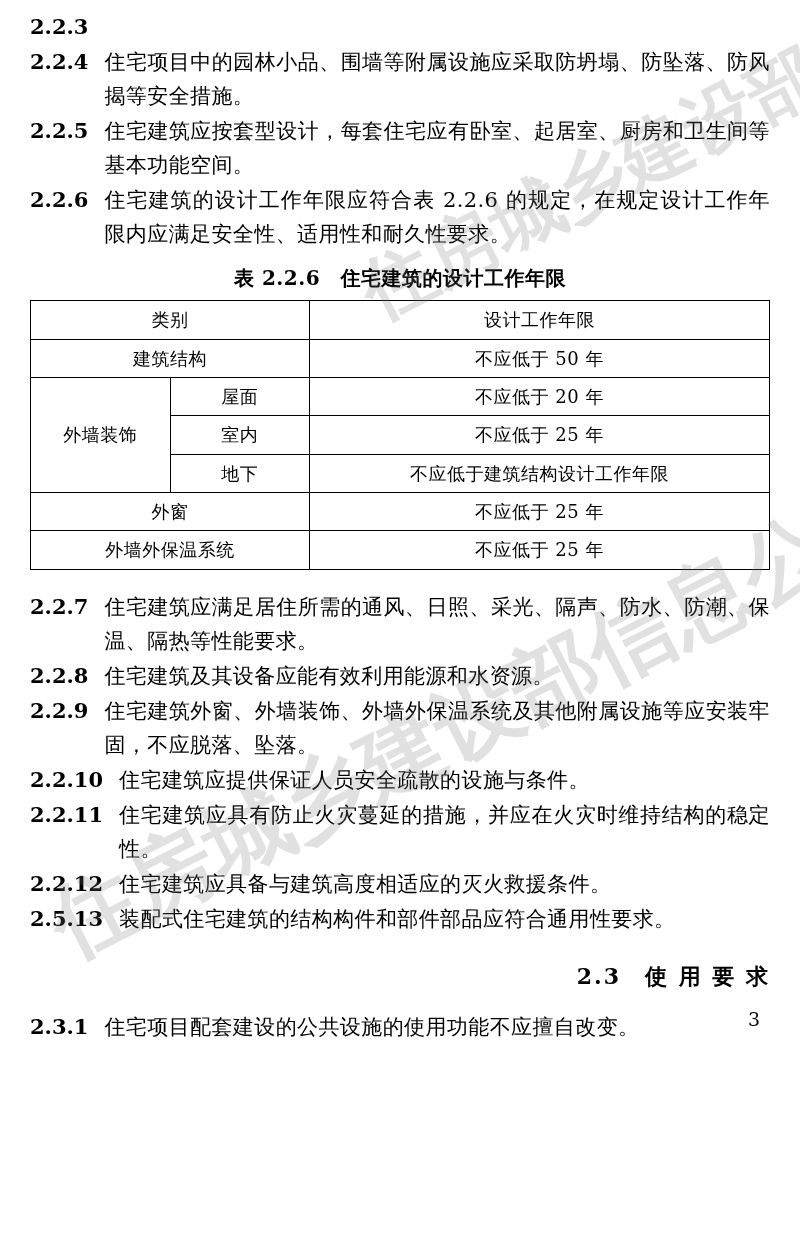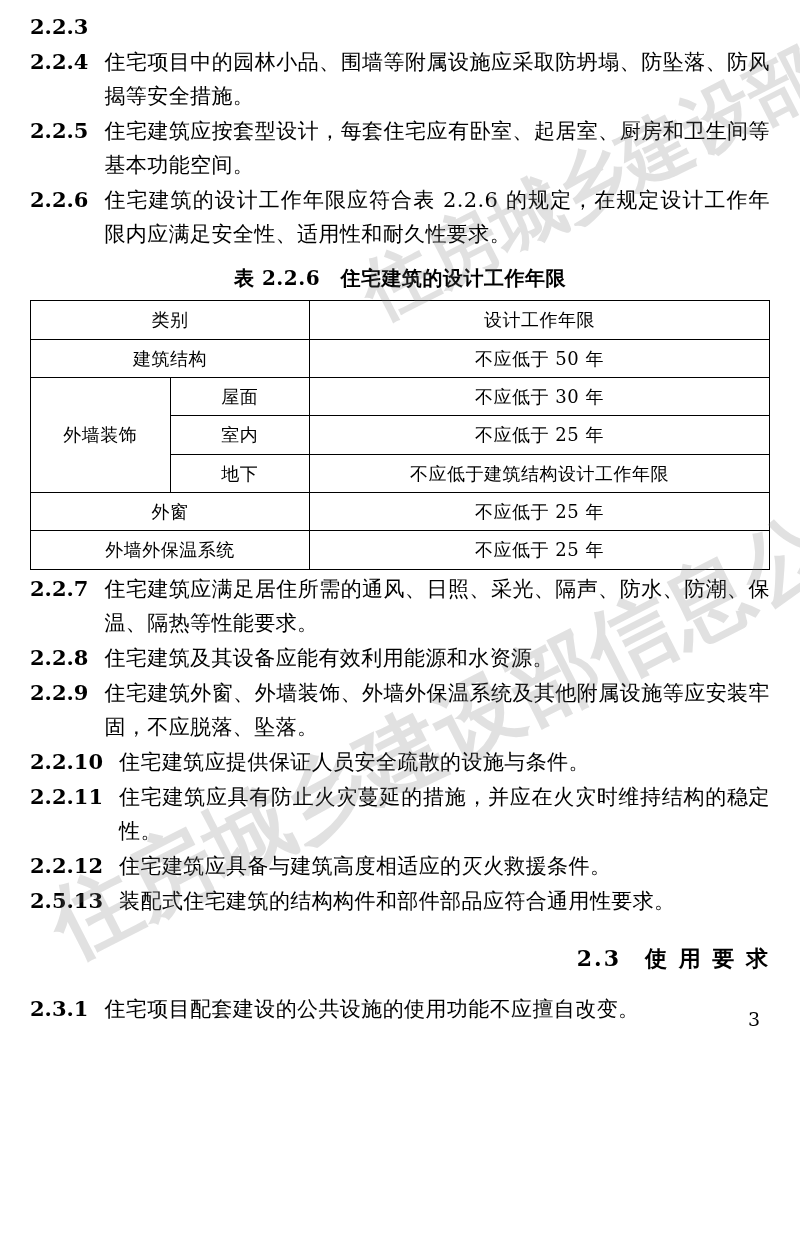--- a/index.html
+++ b/index.html
@@ -45,21 +45,21 @@
   .table-title {
     text-align: center;
     font-weight: bold;
     font-size: 20px;
     margin: 14px 0 8px 0;
     letter-spacing: 0.5px;
   }
   table.spec {
     border-collapse: collapse;
     width: 740px;
-    margin: 0 auto 2px auto;
+    margin: 0 auto 20px auto;
     font-size: 18px;
     table-layout: fixed;
   }
   table.spec td {
     border: 1px solid #000;
     text-align: center;
     padding: 7px 4px;
     line-height: 1.3;
     letter-spacing: 0.5px;
   }
@@ -144,21 +144,21 @@
         <td colspan="2" class="left-head">类别</td>
         <td>设计工作年限</td>
       </tr>
       <tr>
         <td colspan="2" class="left-head">建筑结构</td>
         <td>不应低于 50 年</td>
       </tr>
       <tr>
         <td class="col-a" rowspan="3">外墙装饰</td>
         <td class="col-b">屋面</td>
-        <td>不应低于 30 年</td>
+        <td>不应低于 20 年</td>
       </tr>
       <tr>
         <td class="col-b">室内</td>
         <td>不应低于 25 年</td>
       </tr>
       <tr>
         <td class="col-b">地下</td>
         <td>不应低于建筑结构设计工作年限</td>
       </tr>
       <tr>

